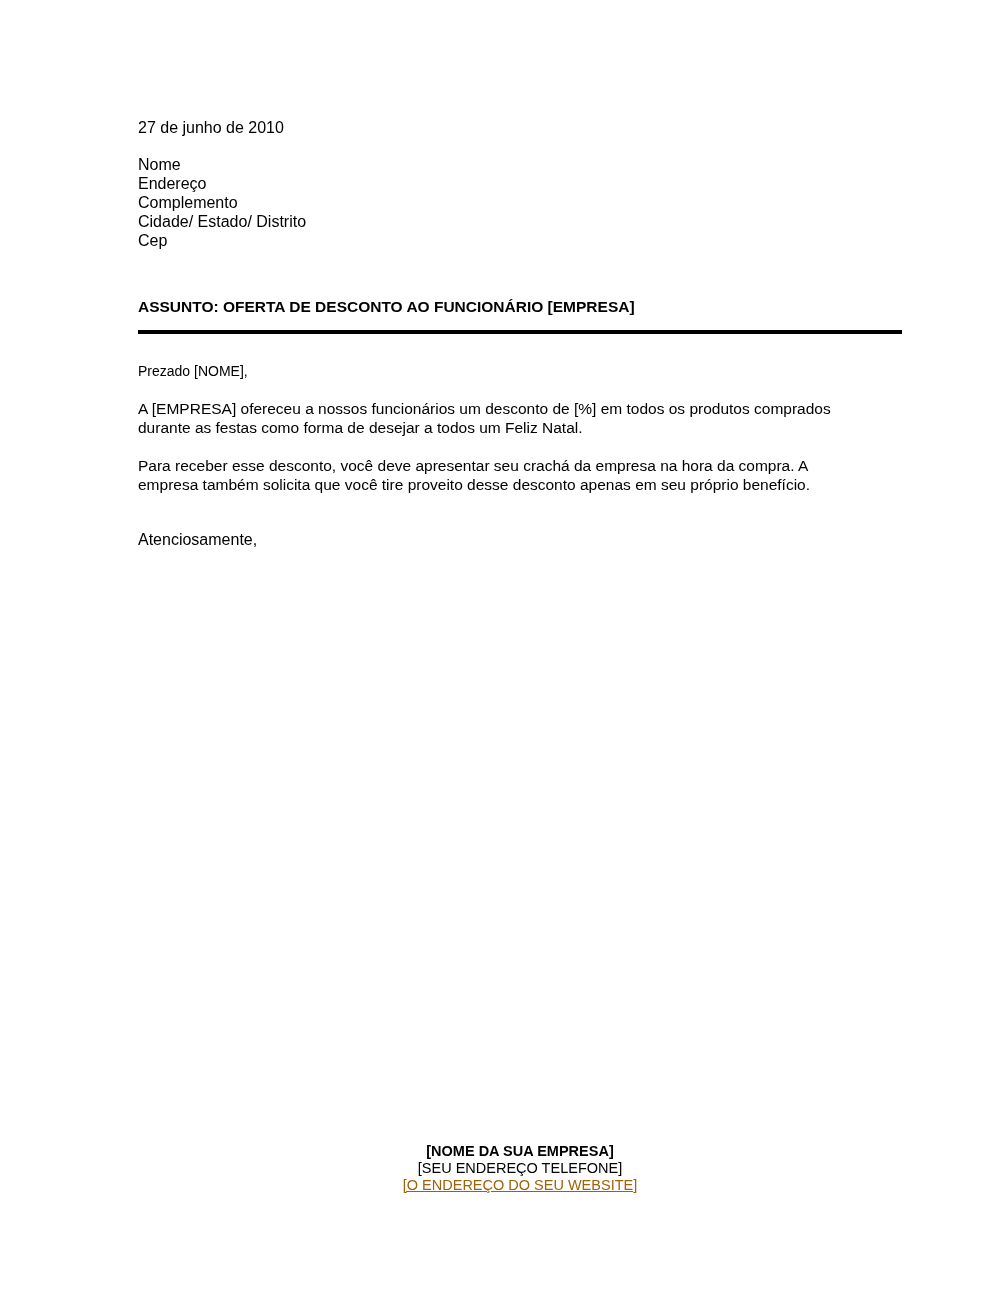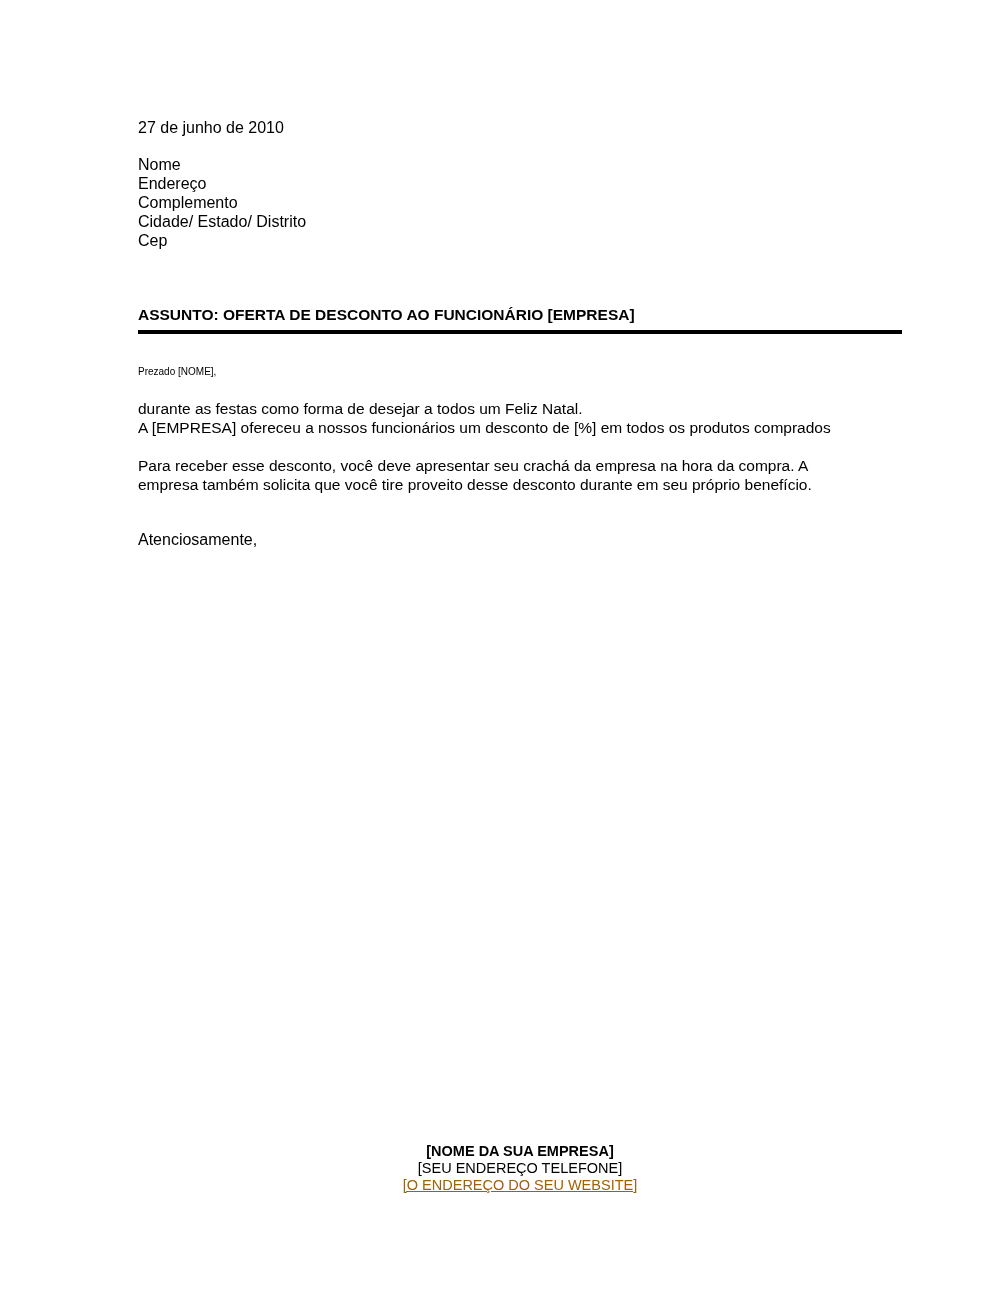--- a/index.html
+++ b/index.html
@@ -3,23 +3,23 @@
   <meta charset="utf-8">
   <style>
     html, body { margin: 0; padding: 0; background: #ffffff; }
     body { width: 1000px; height: 1290px; position: relative; overflow: hidden;
            font-family: "Liberation Sans", sans-serif; color: #000; }
     .page { position: absolute; left: 0; top: 0; width: 1000px; height: 1290px; margin-left: 20px; }
     .t { position: absolute; left: 118px; font-size: 16px; line-height: 19px; white-space: nowrap; }
     .date { top: 118px; }
     .addr { top: 155px; }
     .addr div { height: 19px; }
-    .subject { top: 305px; font-weight: bold; font-size: 15.5px; }
+    .subject { top: 297px; font-weight: bold; font-size: 15.5px; }
     .rule { position: absolute; left: 118px; top: 330px; width: 764px; height: 4px; background: #000; }
-    .greeting { top: 362px; font-size: 10px; }
+    .greeting { top: 362px; font-size: 14px; }
     .para1 { top: 399px; font-size: 15.5px; }
     .para2 { top: 456px; font-size: 15.5px; }
     .para1 div, .para2 div { height: 19px; }
     .closing { top: 530px; }
     .sig { top: 623px; }
     .sig div { height: 19px; }
     .footer { position: absolute; left: 0; width: 1000px; top: 1143px; text-align: center; font-size: 14.5px; line-height: 17px; }
     .footer .fname { font-weight: bold; }
     .footer a { color: #a16207; text-decoration: underline; }
   </style>
@@ -36,27 +36,27 @@
     <div>Cidade/ Estado/ Distrito</div>
     <div>Cep</div>
   </div>
 
   <div class="t subject">ASSUNTO: OFERTA DE DESCONTO AO FUNCIONÁRIO [EMPRESA]</div>
   <div class="rule"></div>
 
   <div class="t greeting">Prezado [NOME],</div>
 
   <div class="t para1">
+    <div>A [EMPRESA] ofereceu a nossos funcionários um desconto de [%] em todos os produtos comprados</div>
     <div>durante as festas como forma de desejar a todos um Feliz Natal.</div>
-    <div>A [EMPRESA] ofereceu a nossos funcionários um desconto de [%] em todos os produtos comprados</div>
   </div>
 
   <div class="t para2">
     <div>Para receber esse desconto, você deve apresentar seu crachá da empresa na hora da compra. A</div>
-    <div>empresa também solicita que você tire proveito desse desconto durante em seu próprio benefício.</div>
+    <div>empresa também solicita que você tire proveito desse desconto apenas em seu próprio benefício.</div>
   </div>
 
   <div class="t closing">Atenciosamente,</div>
 
 
   <div class="footer">
     <div class="fname">[NOME DA SUA EMPRESA]</div>
     <div>[SEU ENDEREÇO TELEFONE]</div>
     <div><a>[O ENDEREÇO DO SEU WEBSITE]</a></div>
   </div>

